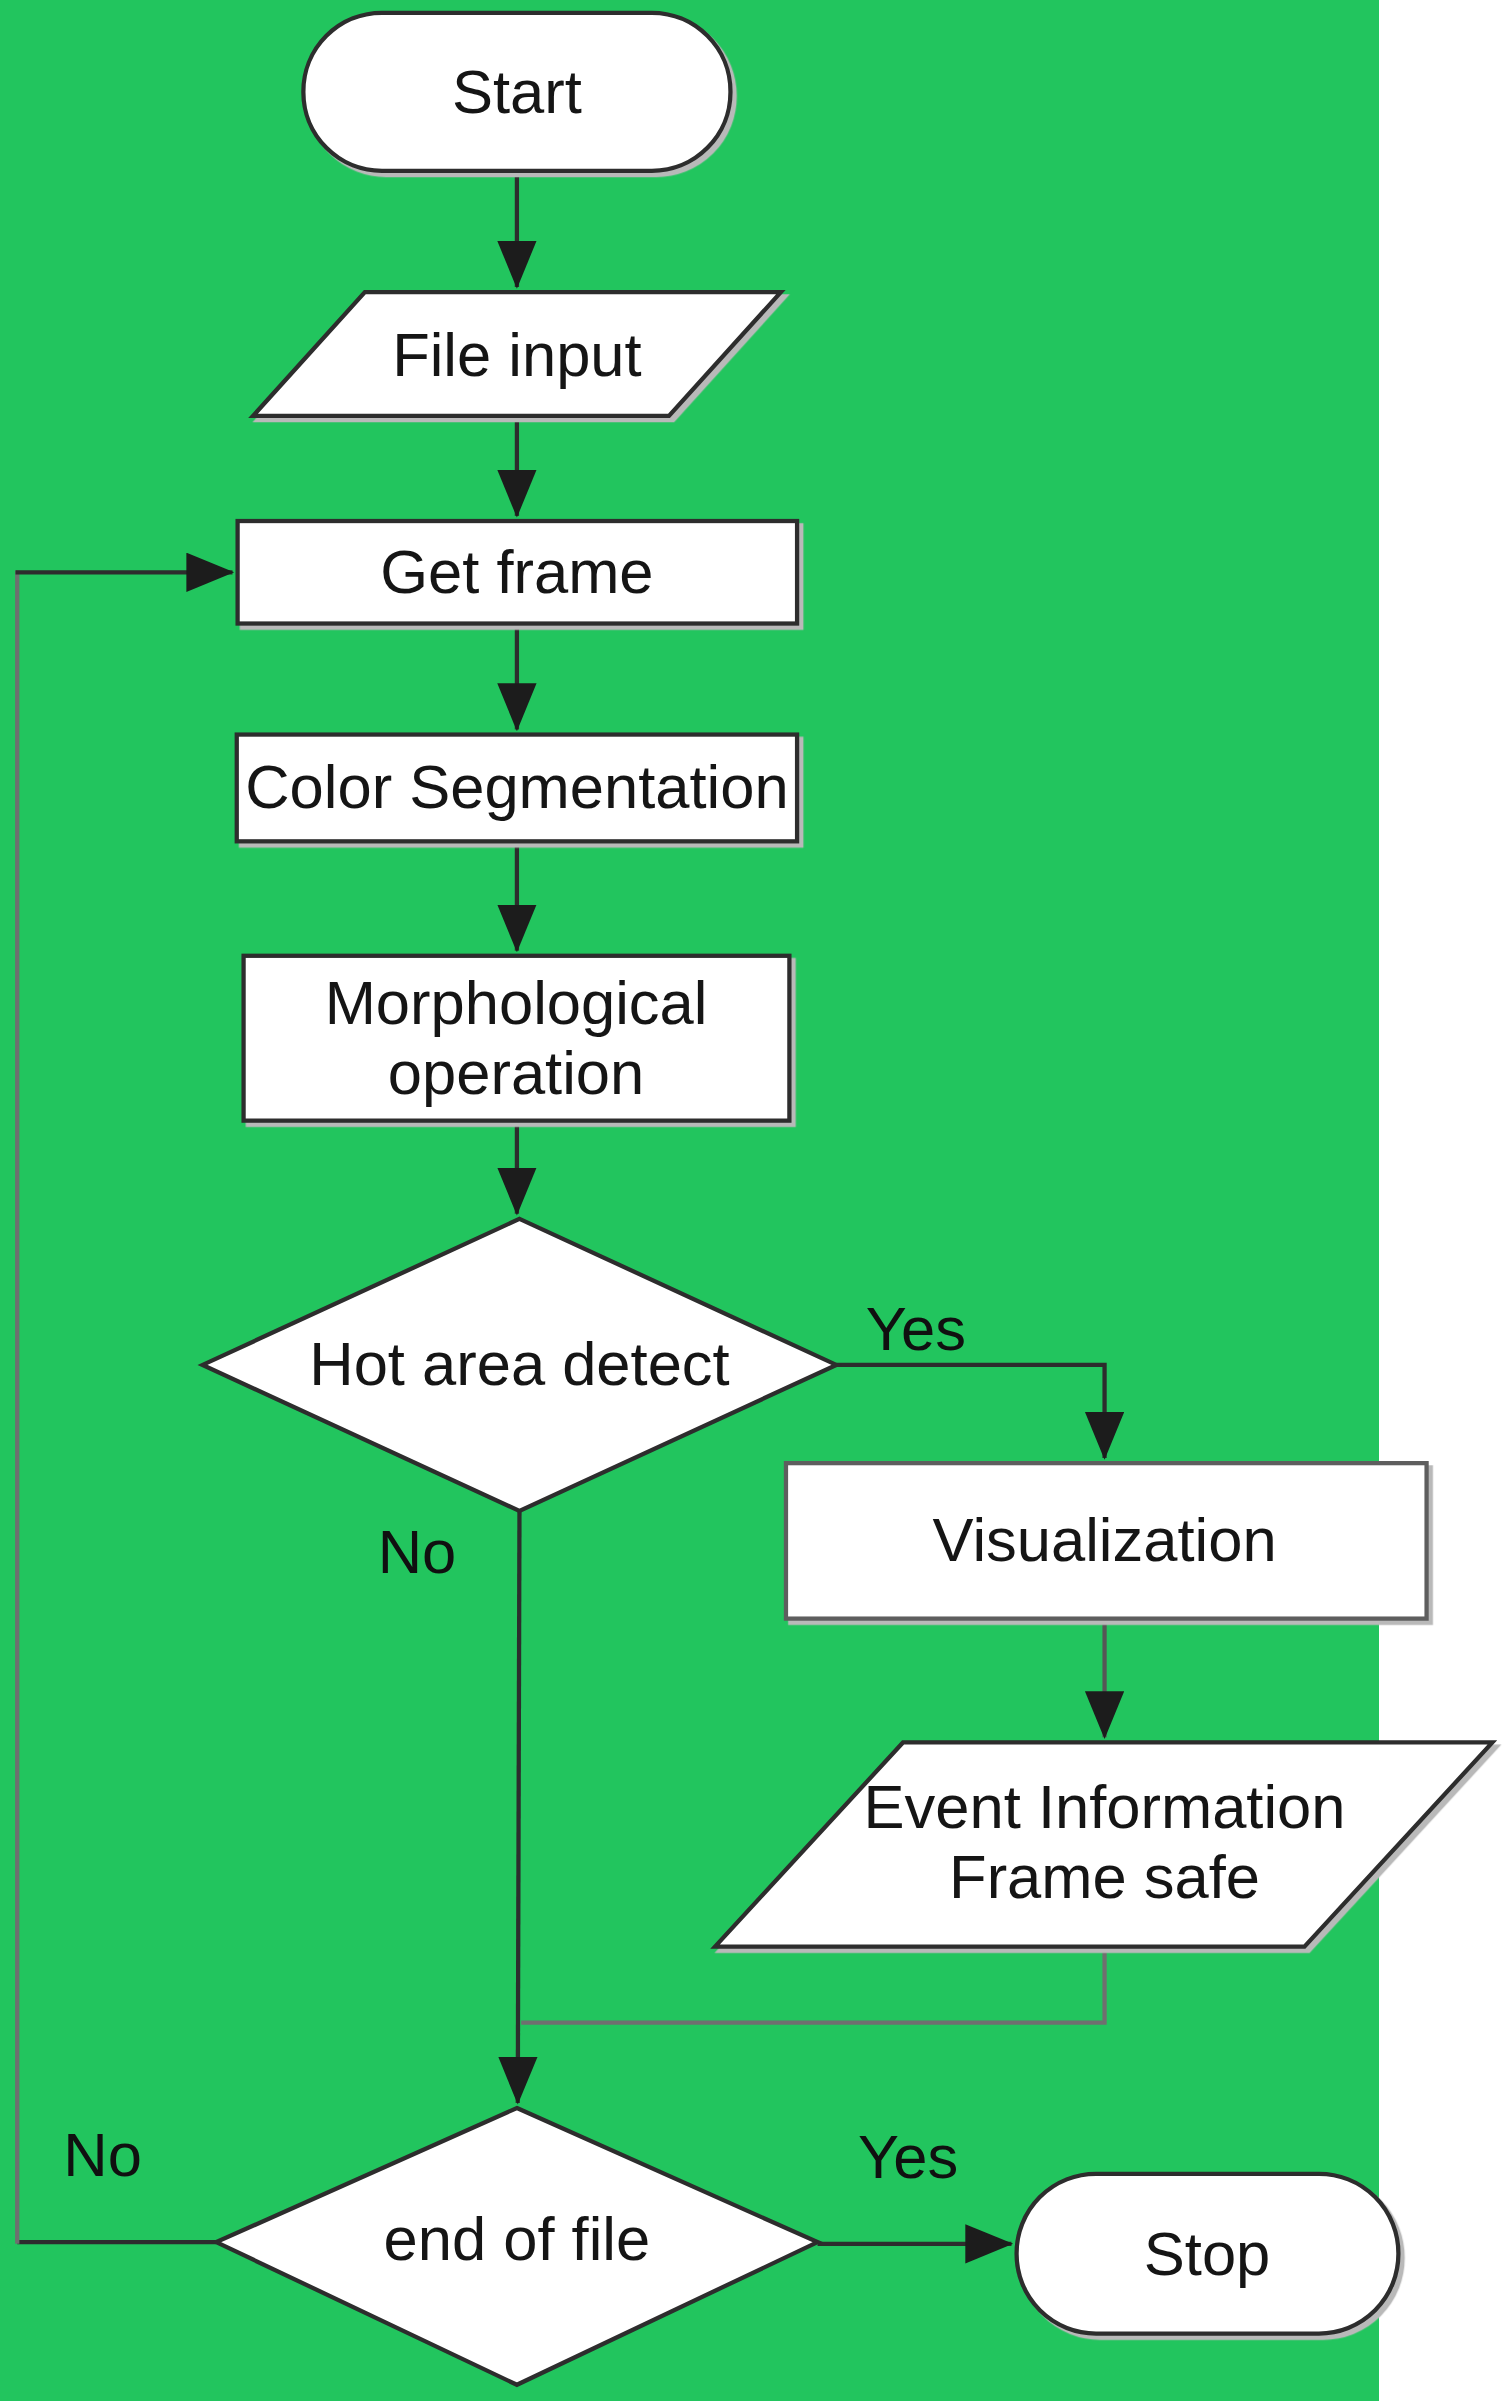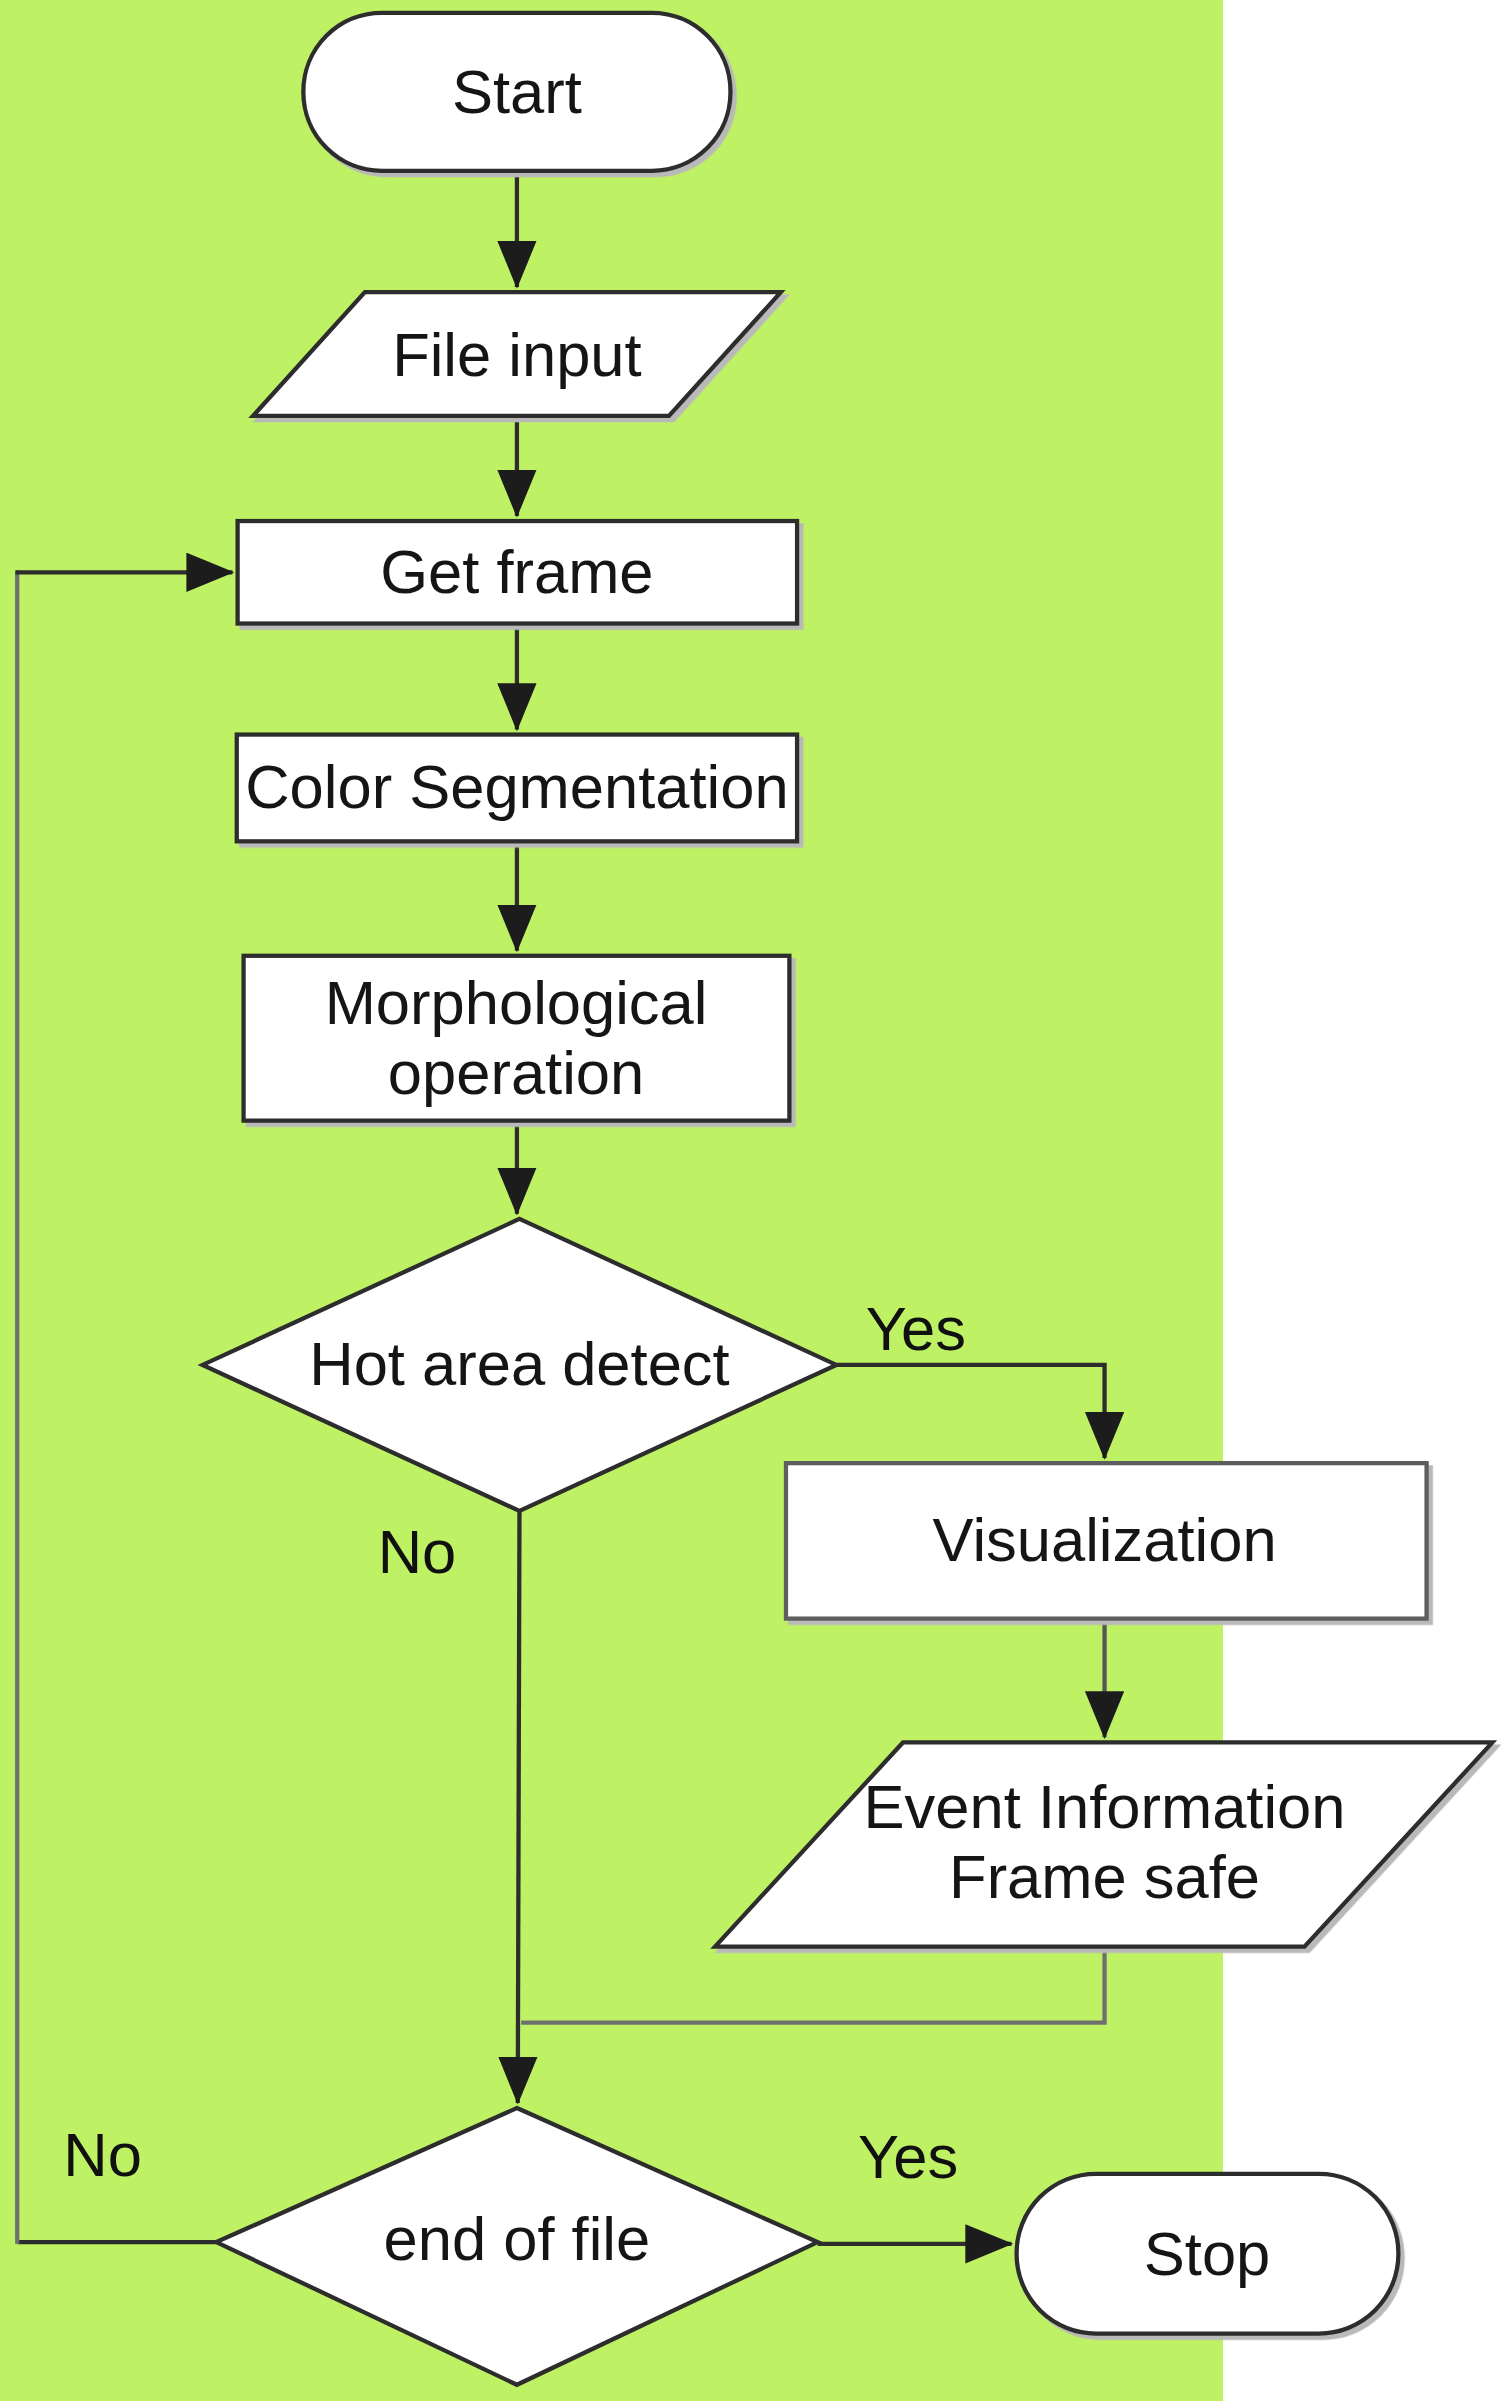--- a/index.html
+++ b/index.html
@@ -5,23 +5,23 @@
   html, body {
     margin: 0;
     padding: 0;
     background: #ffffff;
     width: 1513px;
     height: 2401px;
     overflow: hidden;
   }
   #stage {
     position: relative;
-    width: 1223px;
+    width: 1379px;
     height: 2401px;
-    background: #bef264;
+    background: #22c55e;
   }
   svg { display: block; }
   .edge {
     fill: none;
     stroke: #2d2d2d;
     stroke-width: 5;
   }
   .edge.gray { stroke: #6f6f6f; }
   .edge.midgray { stroke: #565656; }
   .node-shape {

